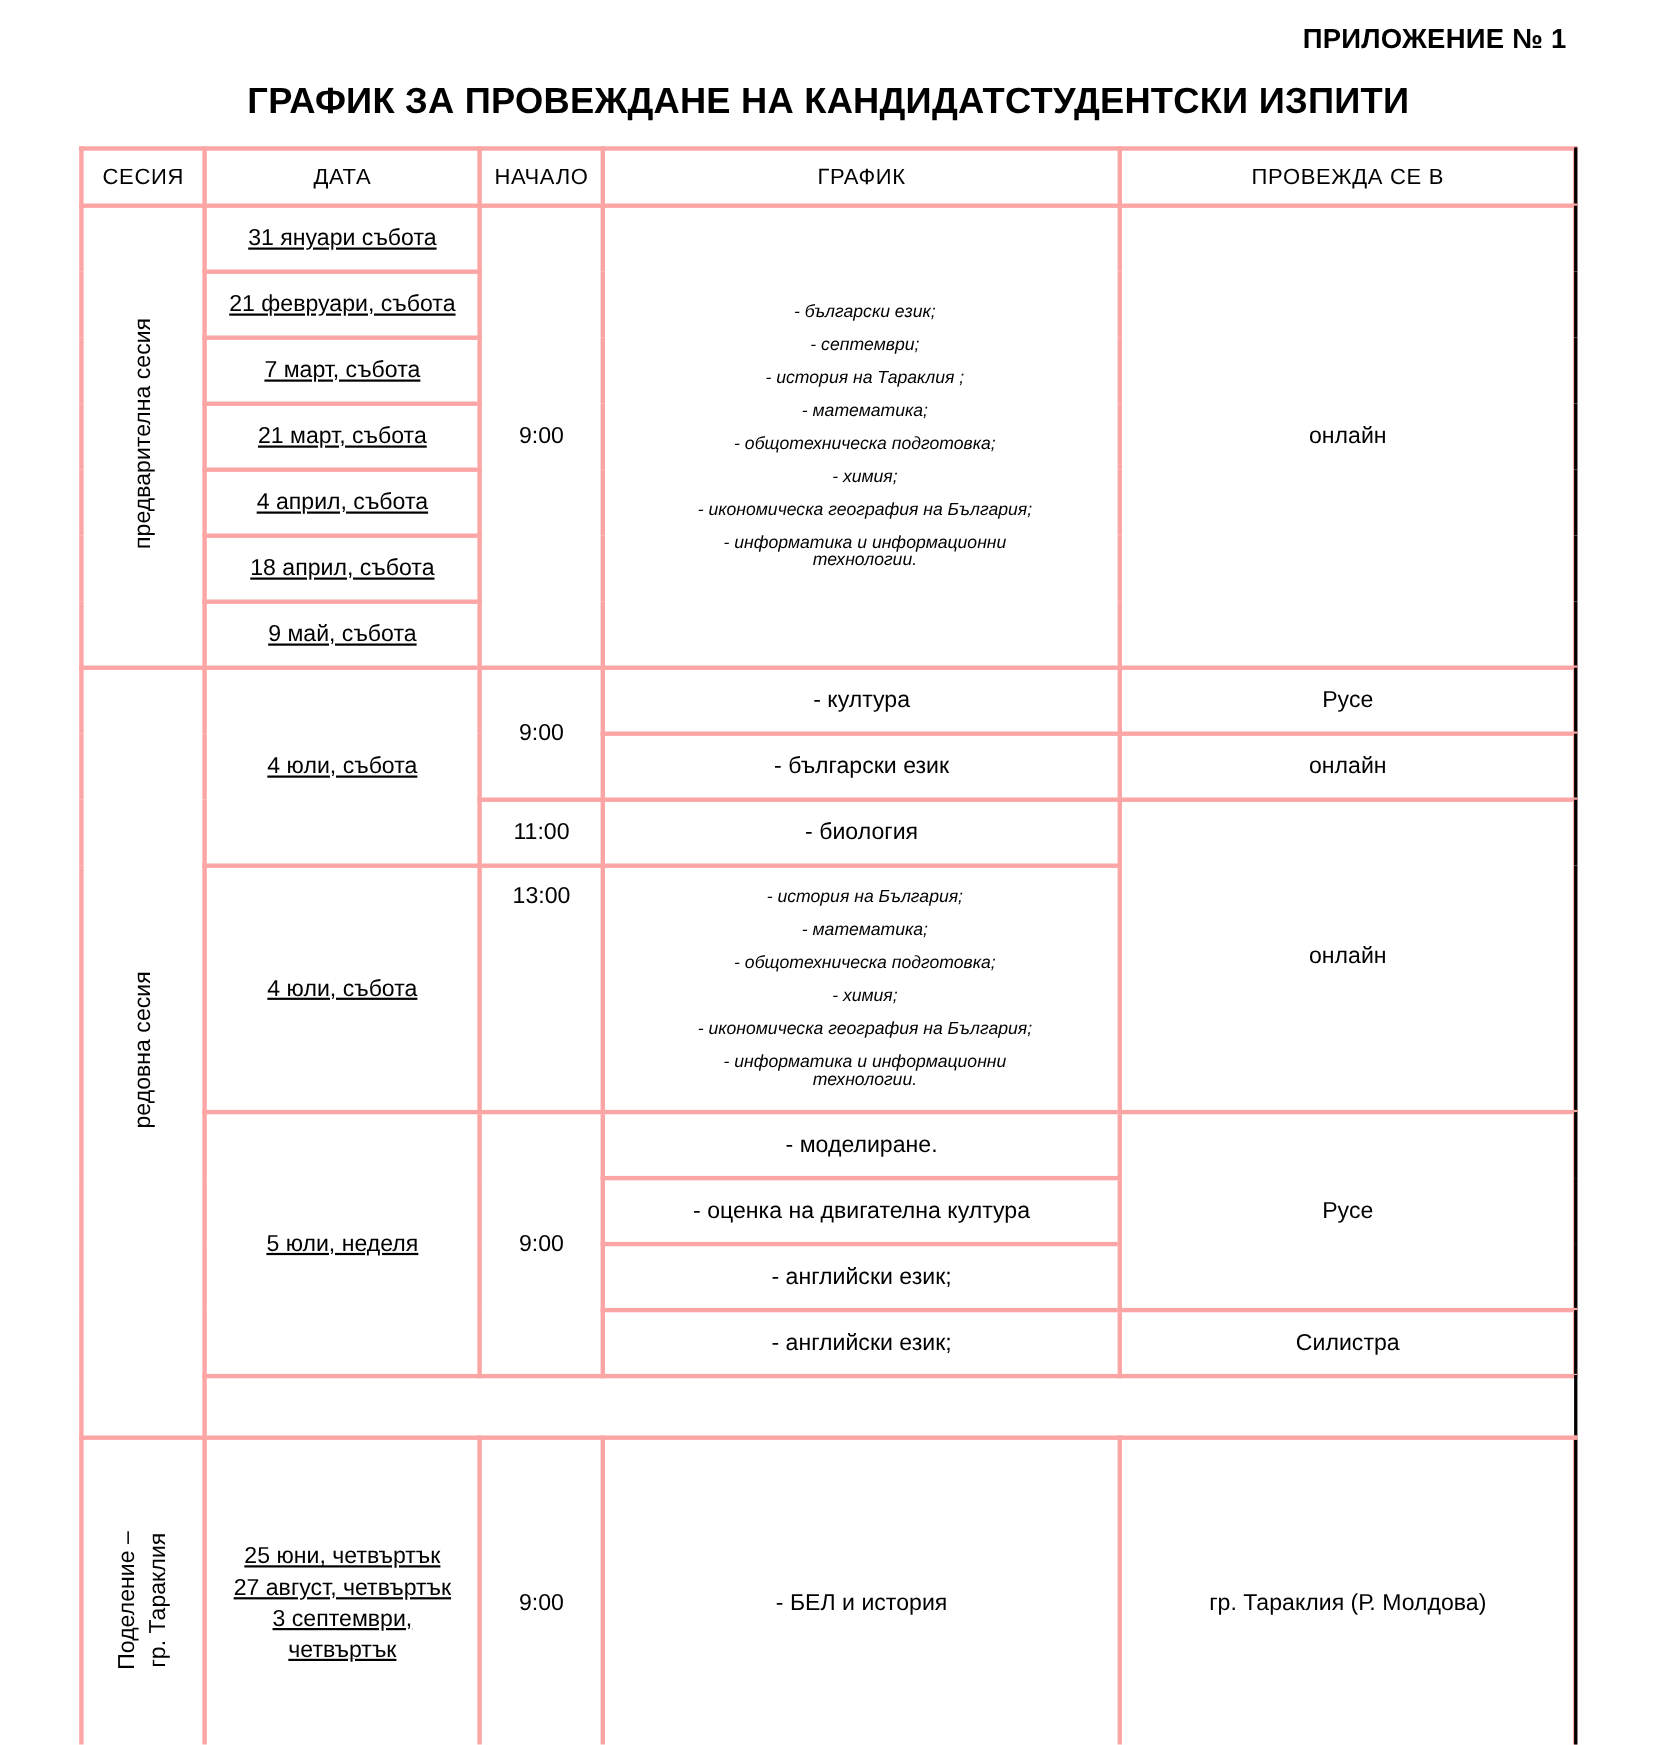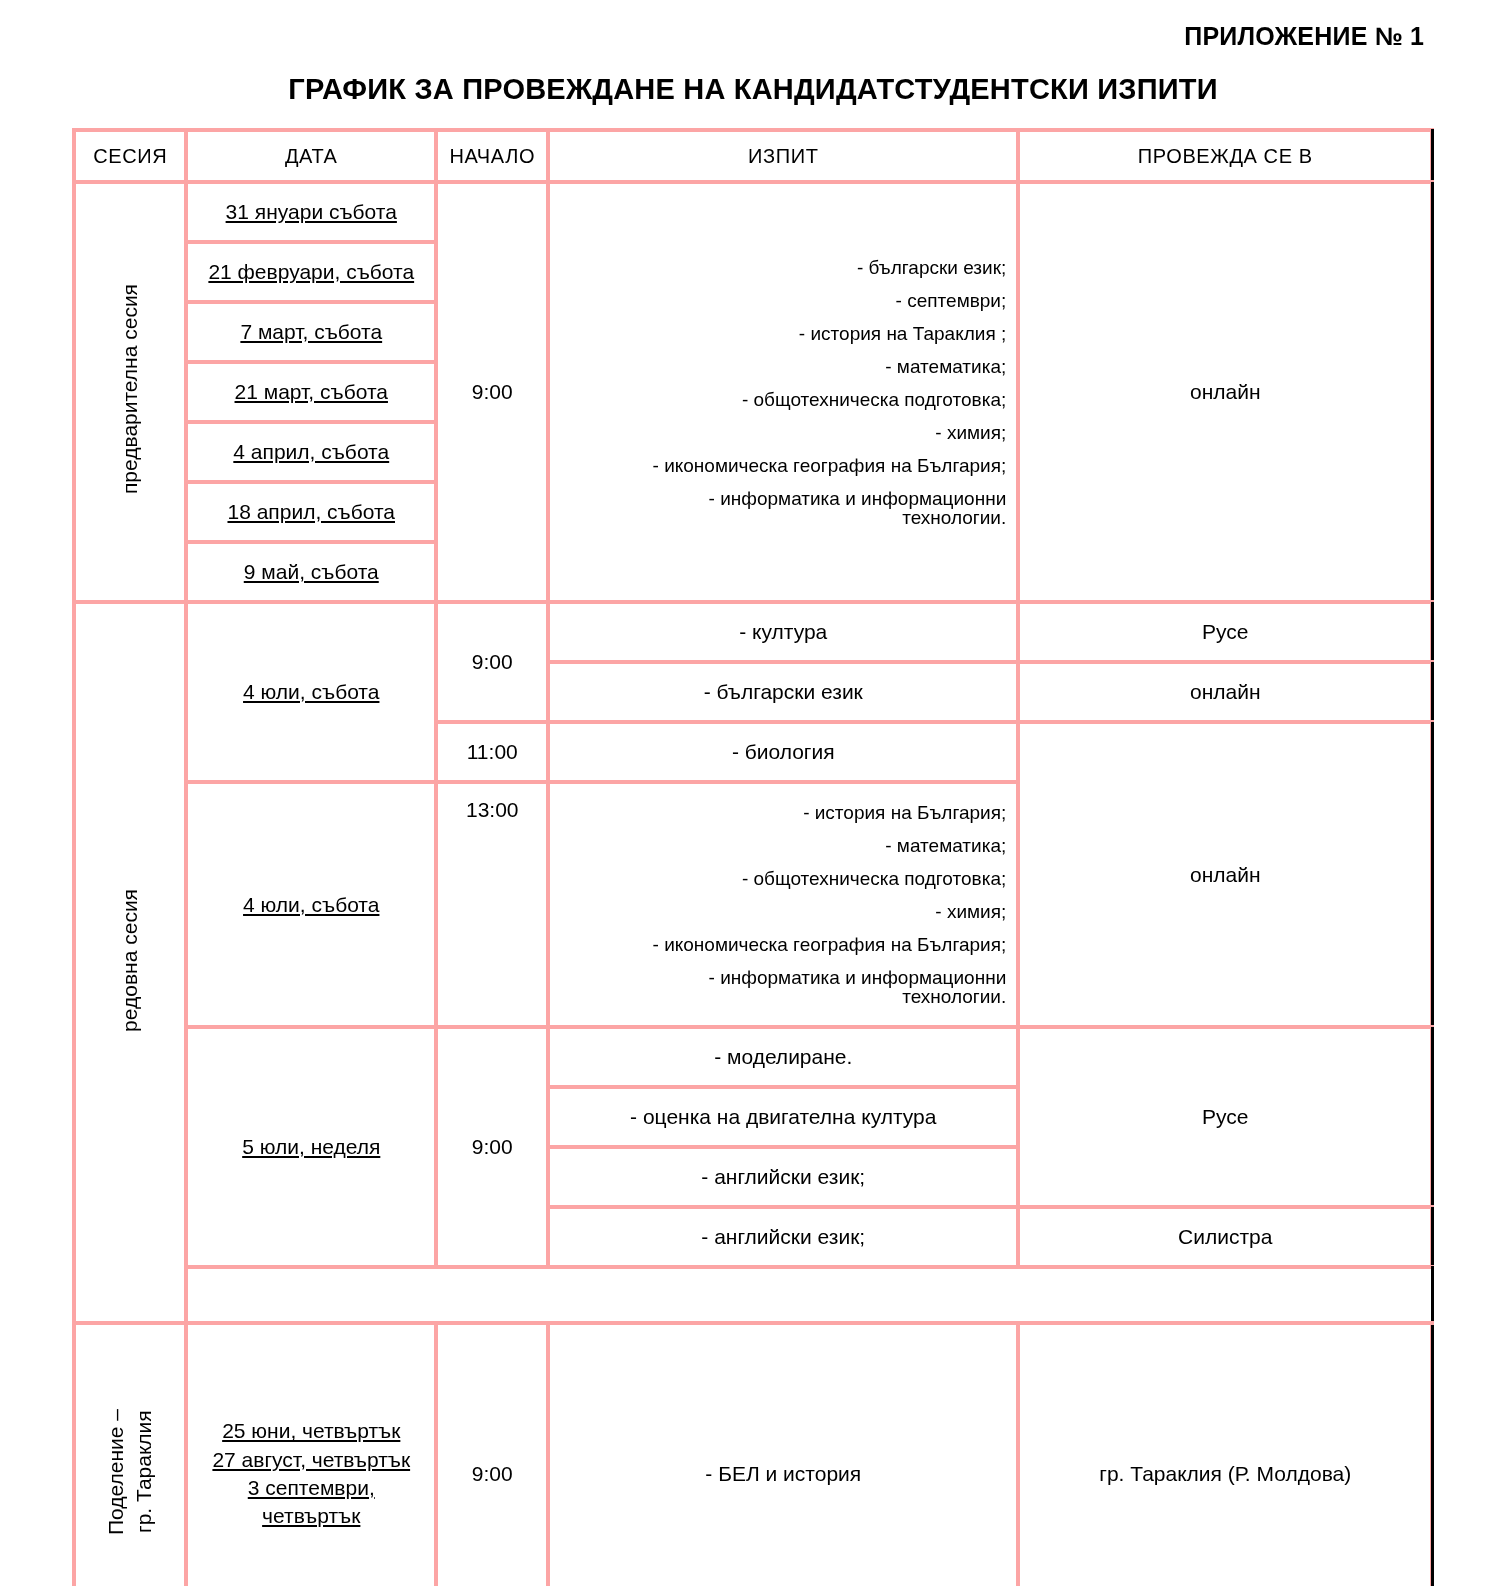--- a/index.html
+++ b/index.html
@@ -25,21 +25,21 @@
   .appendix {
     text-align: right;
     font-size: 25px;
     font-weight: bold;
     letter-spacing: 0.2px;
     padding-right: 22px;
     margin-top: 8px;
   }
   .doc-title {
     text-align: center;
-    font-size: 29px;
+    font-size: 33px;
     font-weight: bold;
     margin-top: 22px;
     margin-bottom: 22px;
     letter-spacing: 0.2px;
   }
   table.schedule {
     border-collapse: collapse;
     width: 1358px;
     margin: 0 auto;
     table-layout: fixed;
@@ -72,24 +72,25 @@
     white-space: nowrap;
     font-size: 21px;
     line-height: 1.15;
     margin: 0 auto;
     display: inline-block;
   }
   td.vcell {
     padding: 10px 2px;
   }
   .exam-list {
-    text-align: right;
-    font-size: 19px;
+    text-align: center;
+    font-size: 16px;
     line-height: 1.0;
     padding: 8px 4px 8px 10px;
+    font-style: italic;
   }
   .exam-list div {
     padding: 7px 0;
     white-space: pre-line;
   }
   td.exam-single {
     text-align: left;
     padding-left: 10px;
     font-size: 21px;
     height: 48px;
@@ -129,21 +130,21 @@
       <col class="c-date">
       <col class="c-start">
       <col class="c-exam">
       <col class="c-place">
     </colgroup>
     <thead>
       <tr>
         <th>СЕСИЯ</th>
         <th>ДАТА</th>
         <th>НАЧАЛО</th>
-        <th>ИЗПИТ</th>
+        <th>ГРАФИК</th>
         <th>ПРОВЕЖДА СЕ В</th>
       </tr>
     </thead>
     <tbody>
 
       <tr>
         <td class="vcell" rowspan="7">
           <span class="vertical">предварителна сесия</span>
         </td>
         <td class="date-cell">31 януари събота</td>

